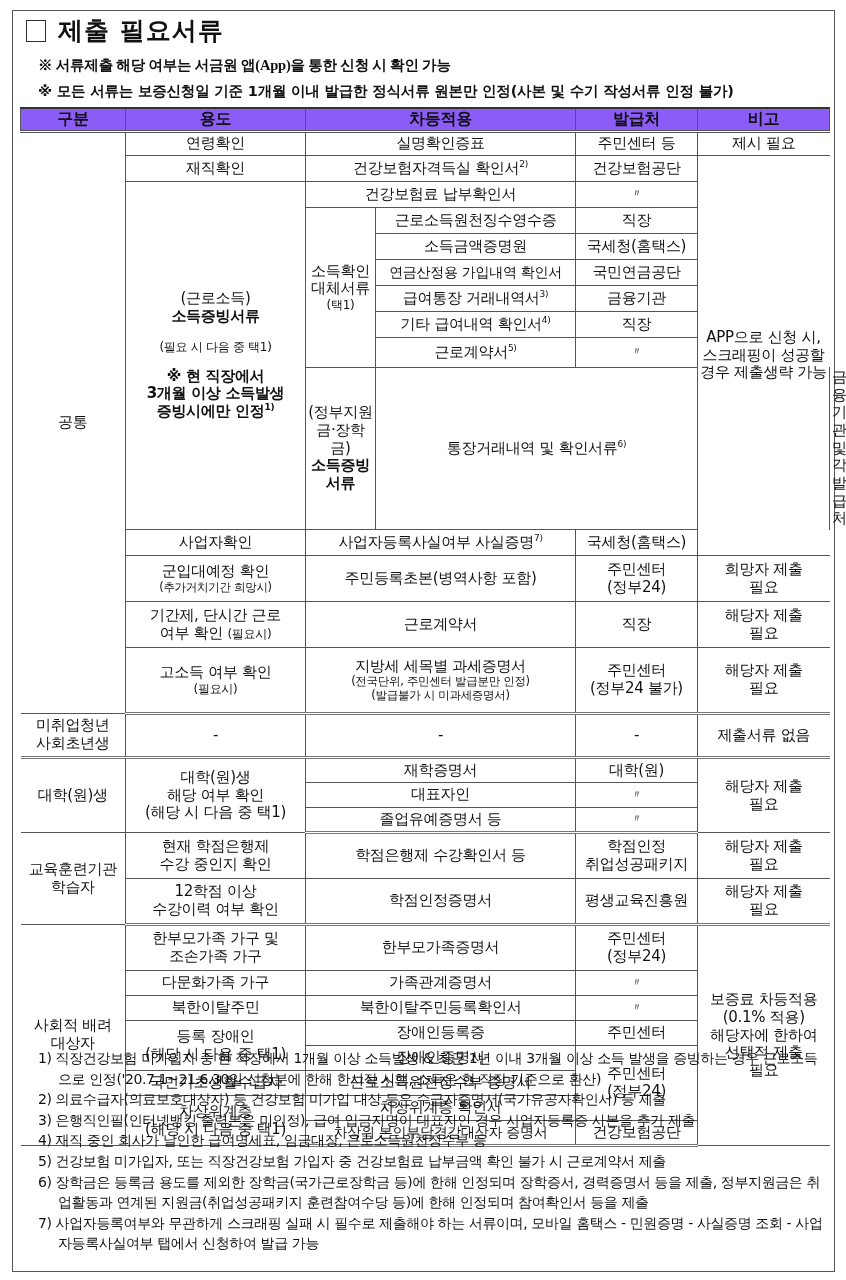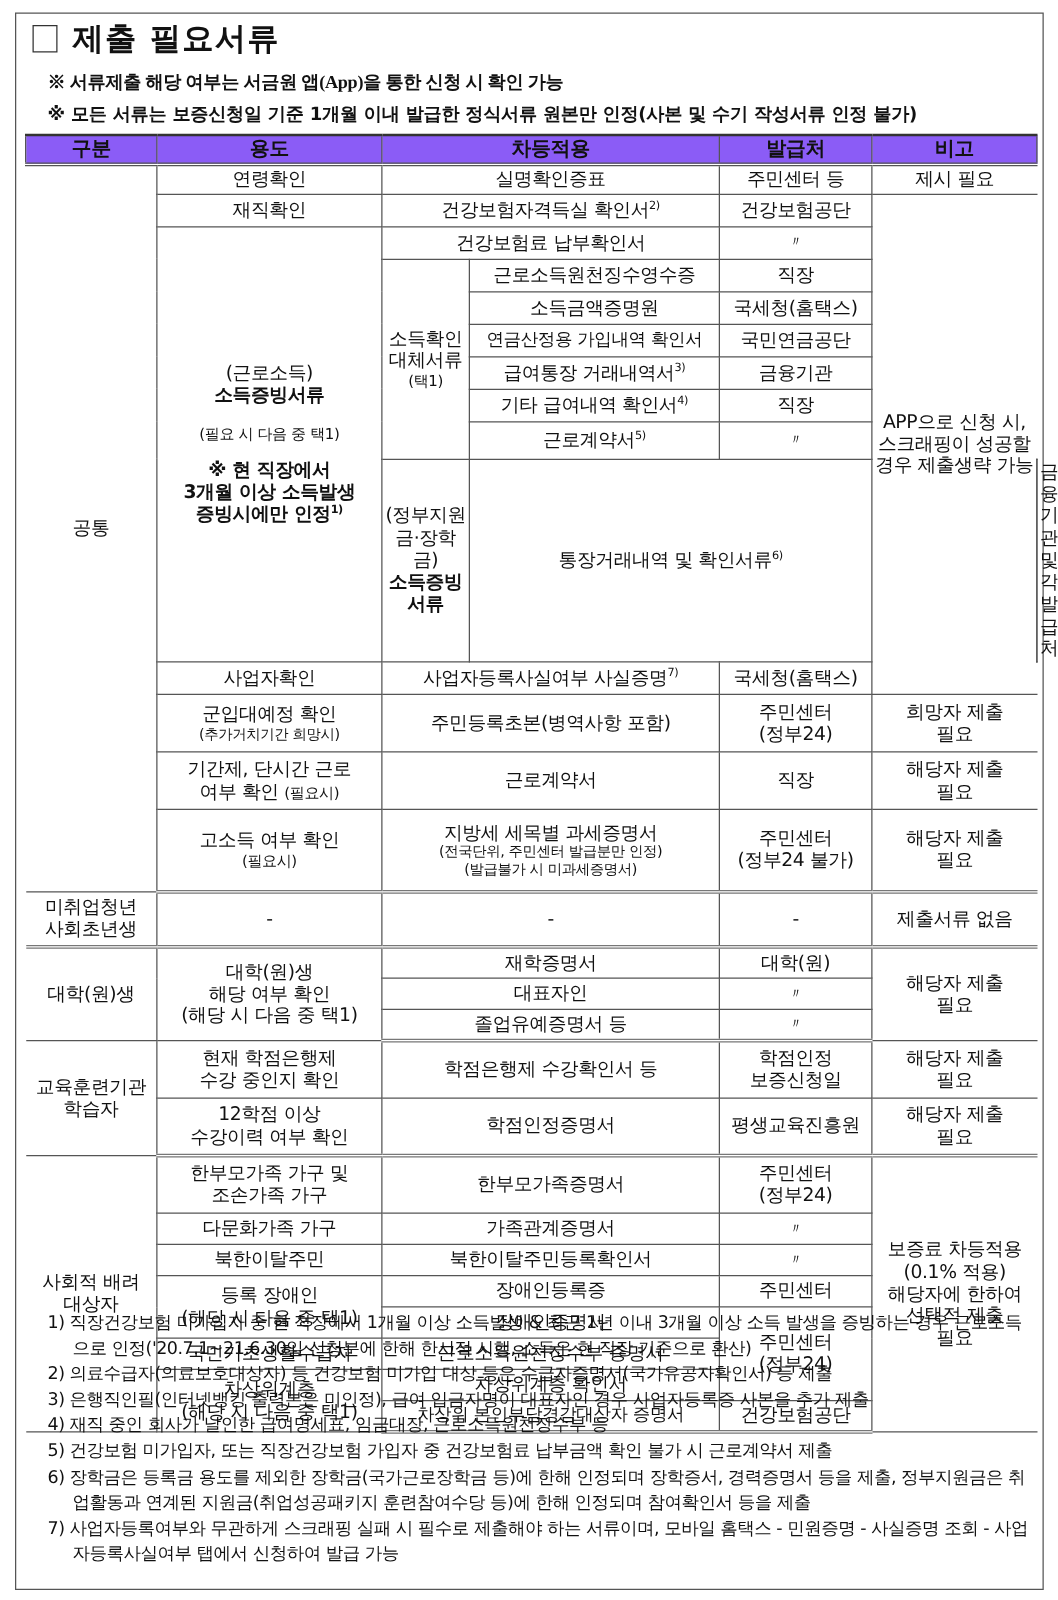--- a/index.html
+++ b/index.html
@@ -209,21 +209,21 @@
           <div>교육훈련기관</div>
           <div>학습자</div>
         </td>
       <td>
           <div>현재 학점은행제</div>
           <div>수강 중인지 확인</div>
         </td>
       <td colspan="2">학점은행제 수강확인서 등</td>
       <td>
           <div>학점인정</div>
-          <div>보증신청일</div>
+          <div>취업성공패키지</div>
         </td>
       <td class="lastc">
           <div>해당자 제출</div>
           <div>필요</div>
         </td>
     </tr>
     <tr class="last" style="height:46px">
       <td>
           <div>12학점 이상</div>
           <div>수강이력 여부 확인</div>

